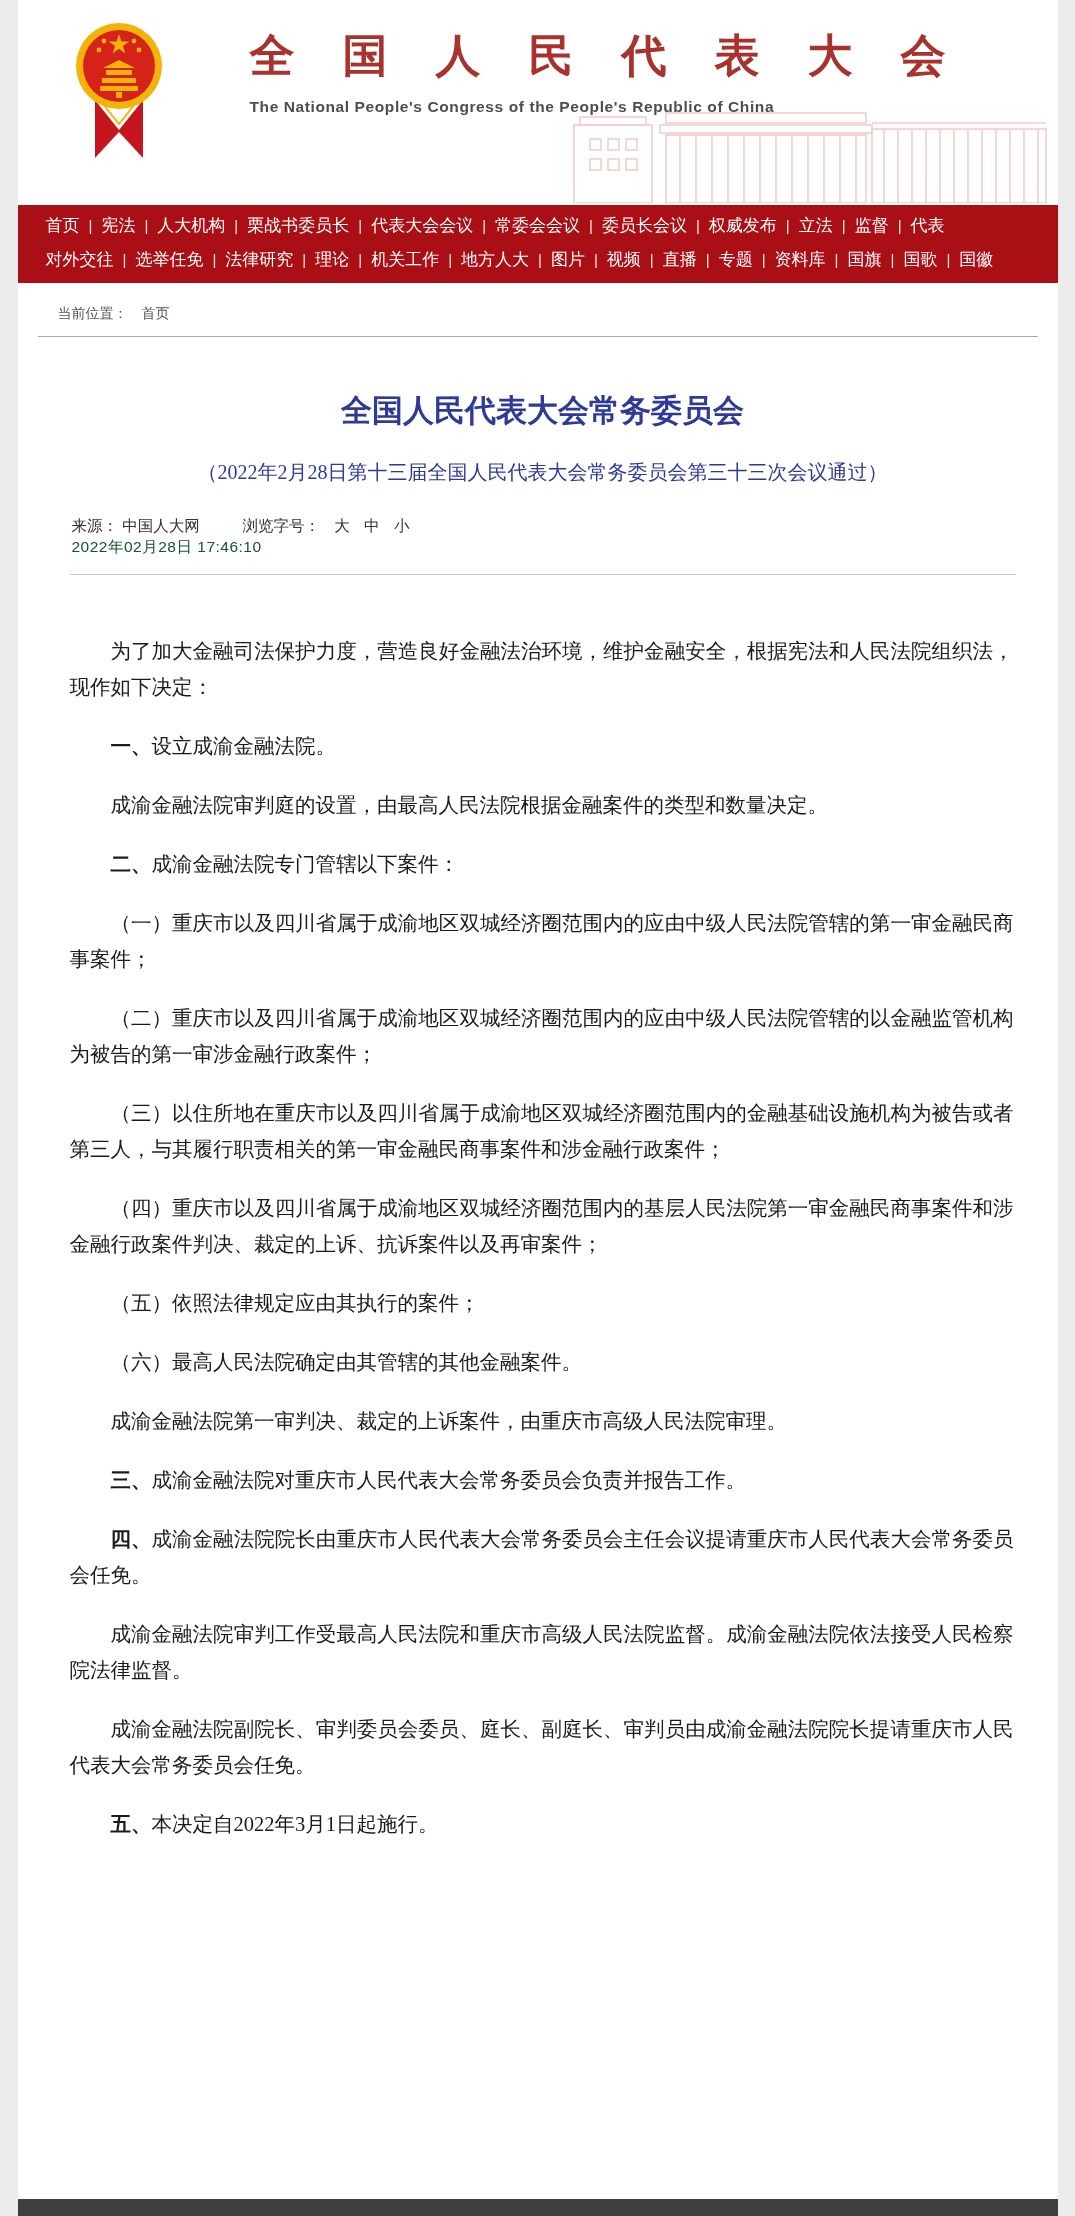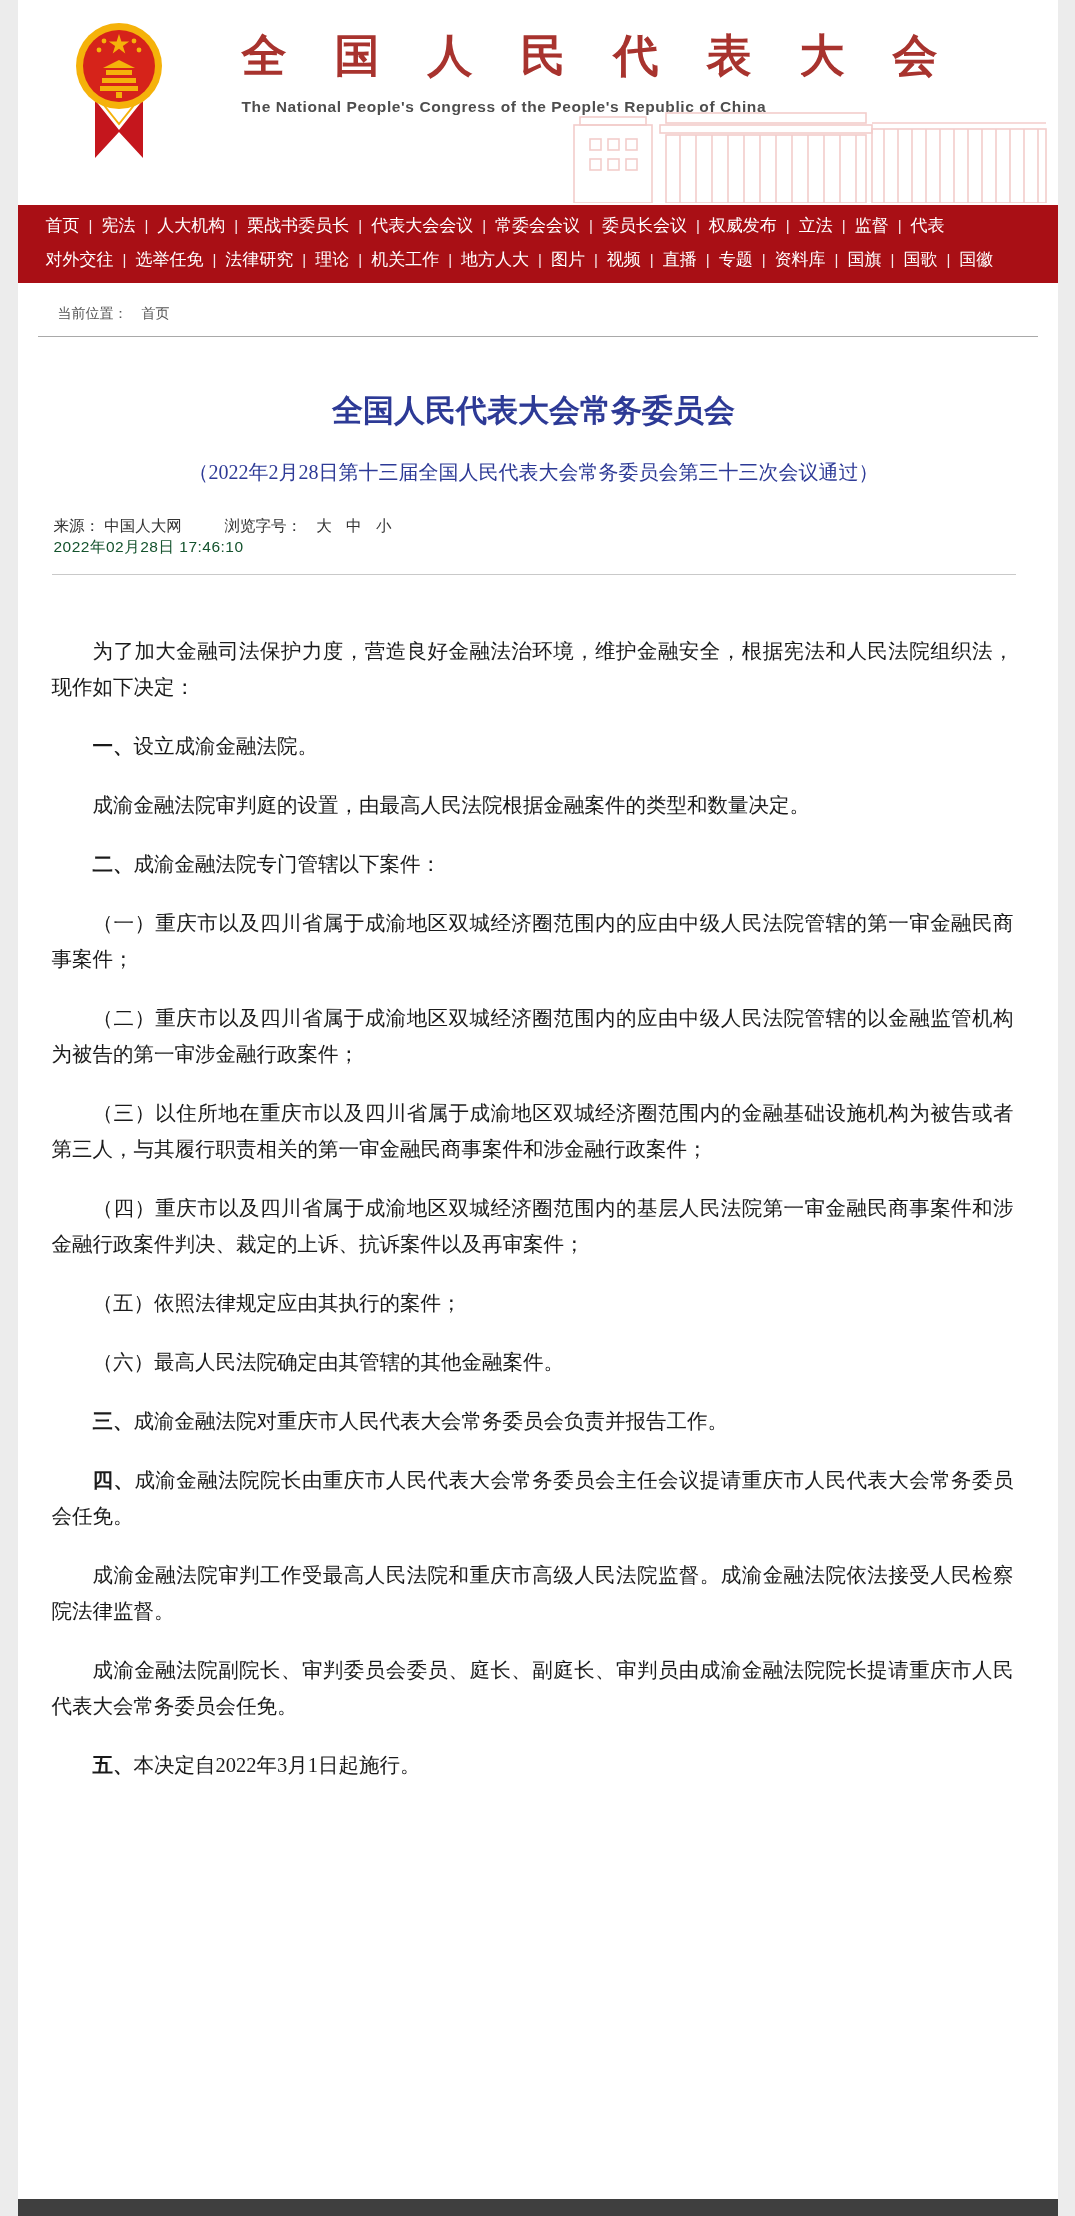--- a/index.html
+++ b/index.html
@@ -12,21 +12,21 @@
   }
   *{box-sizing:border-box;margin:0;padding:0;}
   html,body{background:var(--page_bg);font-family:"Liberation Sans","DejaVu Sans",sans-serif;}
   .container{
     width:1040px;min-height:2216px;margin:0 auto;background:#ffffff;
     position:relative;overflow:hidden;
   }
   
   .site-header{position:relative;height:205px;background:#fff;overflow:hidden;}
   .emblem{position:absolute;left:55px;top:8px;width:92px;height:155px;}
-  .titles{position:absolute;left:224px;top:26px;}
+  .titles{position:absolute;left:232px;top:26px;}
   .site-title-cn{
     font-size:45px;font-weight:bold;color:var(--brand_red);
     letter-spacing:48px;white-space:nowrap;
     font-family:"Liberation Serif","DejaVu Serif",serif;
   }
   .site-title-en{
     margin-top:12px;font-size:15.5px;font-weight:bold;color:#4d4d4d;
     letter-spacing:0.6px;white-space:nowrap;
   }
   .building{position:absolute;right:8px;bottom:2px;}
@@ -35,21 +35,21 @@
   .nav-row{height:34px;line-height:34px;padding-left:28px;white-space:nowrap;}
   .nav-item{color:#ffffff;font-size:17px;text-decoration:none;cursor:pointer;}
   .sep{color:#ffffff;font-size:15px;margin:0 9px;opacity:.9;}
   
   .breadcrumb{
     padding:22px 0 13px 20px;font-size:14px;color:#555;
     border-bottom:1px solid #a9a9a9;margin:0 20px;
   }
   .breadcrumb a{color:#555;text-decoration:none;margin-left:14px;cursor:pointer;}
   
-  .article{padding:50px 42px 0 34px;}
+  .article{padding:50px 42px 0 52px;}
   .article-title{
     text-align:center;color:var(--title_blue);
     font-size:31px;line-height:47px;font-weight:bold;
     font-family:"Liberation Serif","DejaVu Serif",serif;
   }
   .article-subtitle{
     margin-top:25px;text-align:center;color:var(--title_blue);
     font-size:20px;font-family:"Liberation Serif","DejaVu Serif",serif;
   }
   .meta{
@@ -165,20 +165,21 @@
         <p class="para">为了加大金融司法保护力度，营造良好金融法治环境，维护金融安全，根据宪法和人民法院组织法，现作如下决定：</p>
         <p class="para"><b class="lead">一、</b>设立成渝金融法院。</p>
         <p class="para">成渝金融法院审判庭的设置，由最高人民法院根据金融案件的类型和数量决定。</p>
         <p class="para"><b class="lead">二、</b>成渝金融法院专门管辖以下案件：</p>
         <p class="para">（一）重庆市以及四川省属于成渝地区双城经济圈范围内的应由中级人民法院管辖的第一审金融民商事案件；</p>
         <p class="para">（二）重庆市以及四川省属于成渝地区双城经济圈范围内的应由中级人民法院管辖的以金融监管机构为被告的第一审涉金融行政案件；</p>
         <p class="para">（三）以住所地在重庆市以及四川省属于成渝地区双城经济圈范围内的金融基础设施机构为被告或者第三人，与其履行职责相关的第一审金融民商事案件和涉金融行政案件；</p>
         <p class="para">（四）重庆市以及四川省属于成渝地区双城经济圈范围内的基层人民法院第一审金融民商事案件和涉金融行政案件判决、裁定的上诉、抗诉案件以及再审案件；</p>
         <p class="para">（五）依照法律规定应由其执行的案件；</p>
         <p class="para">（六）最高人民法院确定由其管辖的其他金融案件。</p>
+        <p class="para">成渝金融法院第一审判决、裁定的上诉案件，由重庆市高级人民法院审理。</p>
         <p class="para"><b class="lead">三、</b>成渝金融法院对重庆市人民代表大会常务委员会负责并报告工作。</p>
         <p class="para"><b class="lead">四、</b>成渝金融法院院长由重庆市人民代表大会常务委员会主任会议提请重庆市人民代表大会常务委员会任免。</p>
         <p class="para">成渝金融法院审判工作受最高人民法院和重庆市高级人民法院监督。成渝金融法院依法接受人民检察院法律监督。</p>
         <p class="para">成渝金融法院副院长、审判委员会委员、庭长、副庭长、审判员由成渝金融法院院长提请重庆市人民代表大会常务委员会任免。</p>
         <p class="para"><b class="lead">五、</b>本决定自2022年3月1日起施行。</p>
       </div>
   </main>
 
   <div class="footer-bar"></div>
 </div>

